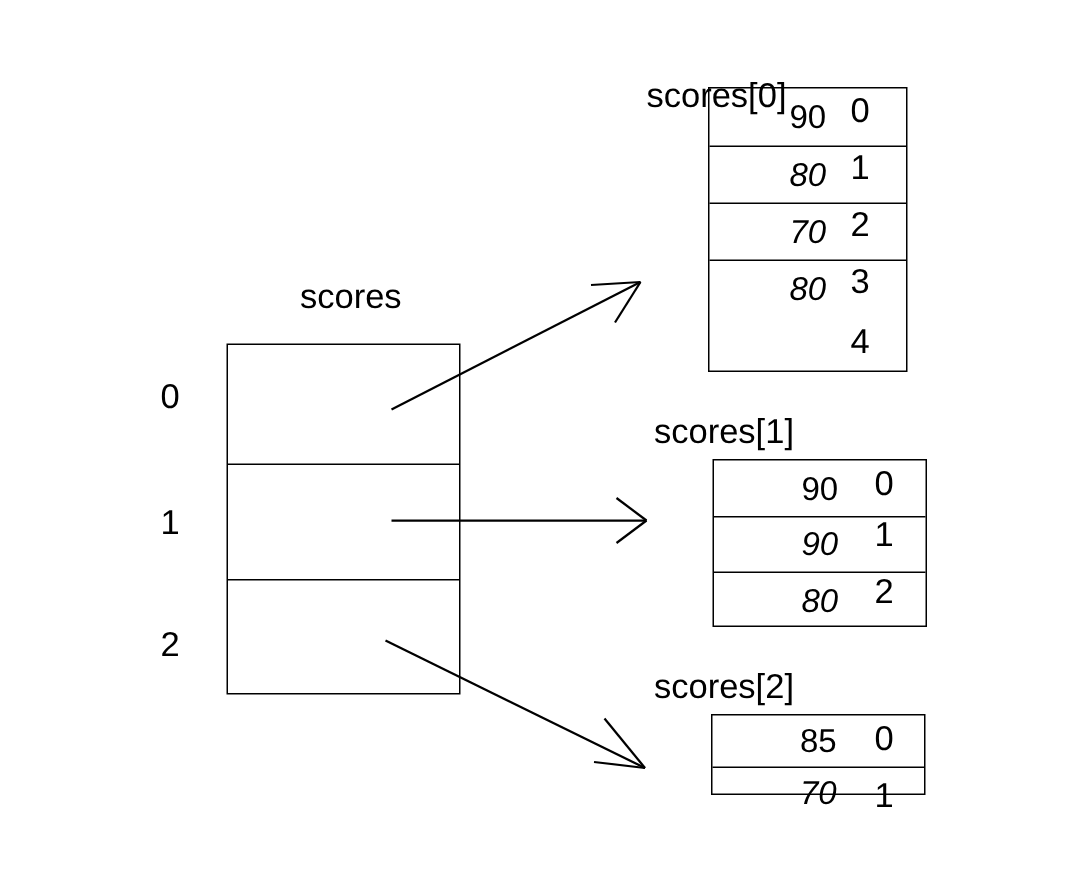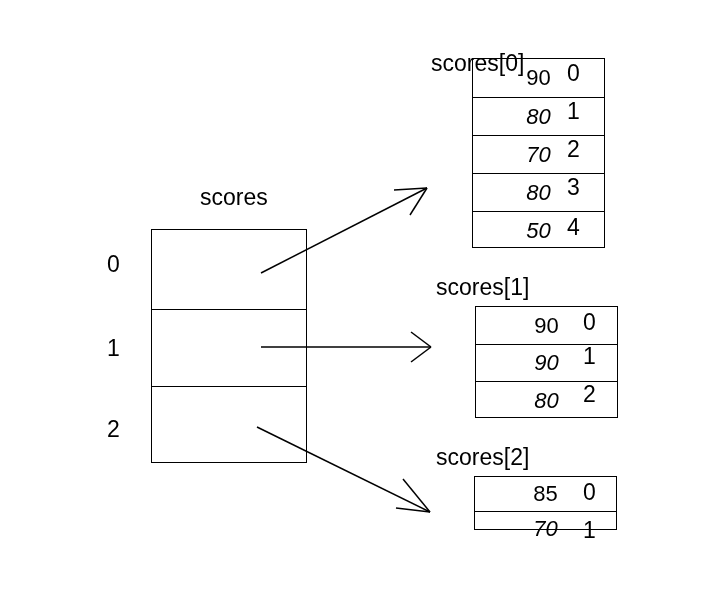--- a/index.html
+++ b/index.html
@@ -97,21 +97,20 @@
     <div class="cell" style="height:77px;"></div>
     <div class="cell" style="height:78px;"></div>
   </div>
 
   <div class="lbl title-lbl" style="left:431px; top:28px;margin-top:24px;">scores[0]</div>
   <div class="arr" id="arr0">
     <div class="cell" style="height:38px;">90</div>
     <div class="cell" style="height:38px;">80</div>
     <div class="cell" style="height:38px;">70</div>
     <div class="cell" style="height:38px;">80</div>
-    <div class="cell" style="height:38px;">50</div>
   </div>
   <div class="lbl idx-lbl" style="left:567px; top:62px;">0</div>
   <div class="lbl idx-lbl" style="left:567px; top:100px;">1</div>
   <div class="lbl idx-lbl" style="left:567px; top:138px;">2</div>
   <div class="lbl idx-lbl" style="left:567px; top:176px;">3</div>
   <div class="lbl idx-lbl" style="left:567px; top:216px;">4</div>
 
   <div class="lbl title-lbl" style="left:436px; top:276px;">scores[1]</div>
   <div class="arr" id="arr1">
     <div class="cell" style="height:37px;">90</div>

